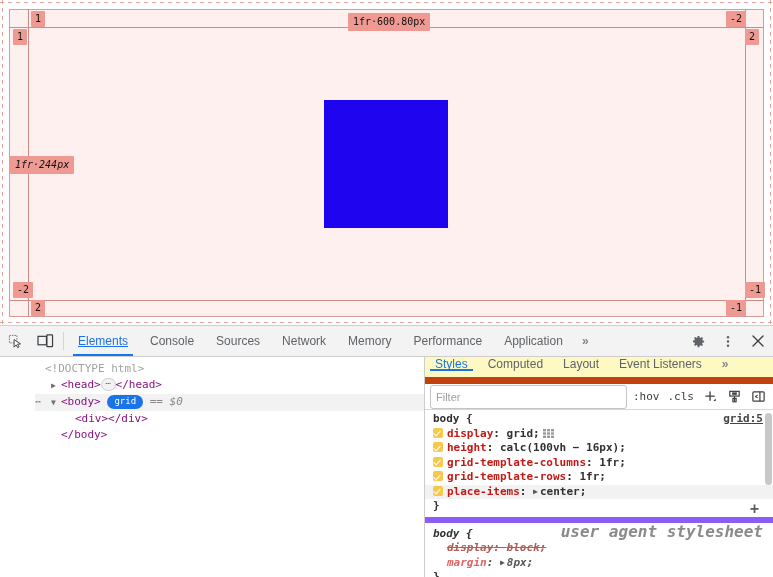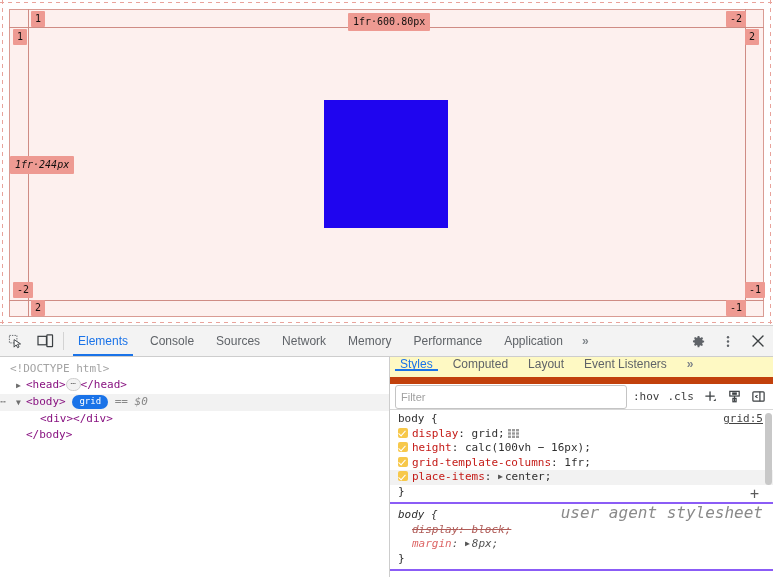--- a/index.html
+++ b/index.html
@@ -129,20 +129,21 @@
     align-items: center;
     padding: 0 11px;
     font-size: 12px;
     color: #5f6368;
     cursor: pointer;
     position: relative;
     white-space: nowrap;
   }
   .dt-tab.active {
     color: #1a73e8;
+    text-decoration: underline;
   }
   .dt-tab.active::after {
     content: "";
     position: absolute;
     left: 6px; right: 6px; bottom: 0;
     height: 2px;
     background: #1a73e8;
   }
   .dt-tab.more {
     color: #80868b;
@@ -152,20 +153,21 @@
   .tb-right {
     display: flex;
     align-items: stretch;
   }
 
   
   #dt-body {
     flex: 1;
     display: flex;
     overflow: hidden;
+    margin-left: 35px;
   }
 
   
   #dom-pane {
     width: 390px;
     min-width: 390px;
     background: #ffffff;
     border-right: 1px solid #cdcdcd;
     padding: 4px 0 0 0;
     overflow: hidden;
@@ -303,23 +305,24 @@
   #rules {
     flex: 1;
     overflow: hidden;
     position: relative;
     font-family: "DejaVu Sans Mono", monospace;
     font-size: 11px;
     line-height: 14.5px;
     color: #303030;
   }
   .rule-block {
-    border-bottom: 2px solid #8b5cf6;
+    border-bottom: 6px solid #8b5cf6;
     padding: 2px 0 3px 0;
     position: relative;
+    font-weight: bold;
   }
   .rule-head {
     display: flex;
     justify-content: space-between;
     padding: 0 10px 0 8px;
     align-items: baseline;
   }
   .selector { color: #303030; }
   .rule-block.ua .selector { font-style: italic; }
   .origin {
@@ -590,20 +593,23 @@
           </div>
 
           <div class="decl">
             <span class="checkbox"></span><span class="prop">height</span><span class="val">: </span><span class="val">calc(100vh − 16px);</span>
           </div>
 
           <div class="decl">
             <span class="checkbox"></span><span class="prop">grid-template-columns</span><span class="val">: </span><span class="val">1fr;</span>
           </div>
 
+          <div class="decl">
+            <span class="checkbox"></span><span class="prop">grid-template-rows</span><span class="val">: </span><span class="val">1fr;</span>
+          </div>
 
           <div class="decl hovered">
             <span class="checkbox"></span><span class="prop">place-items</span><span class="val">: </span><span class="arrow">▶</span><span class="val">center;</span>
           </div>
 
           <div class="brace">}</div>
           <div class="plus-add">+</div>
         </div>
 
         <div class="rule-block ua">

